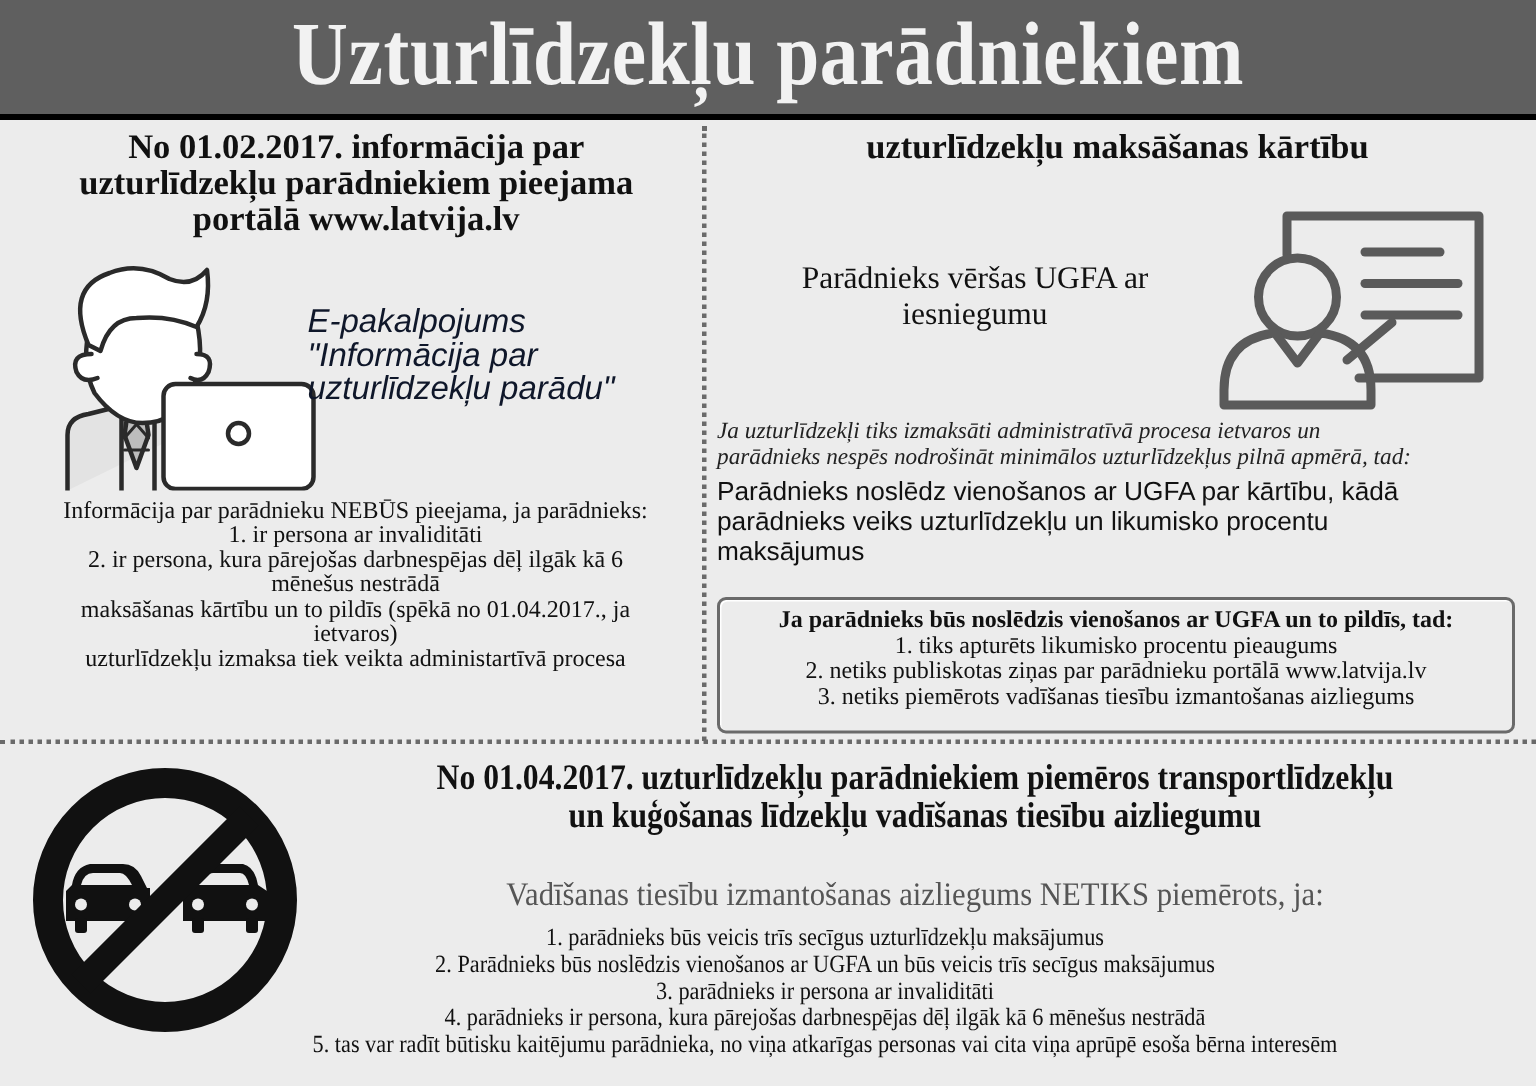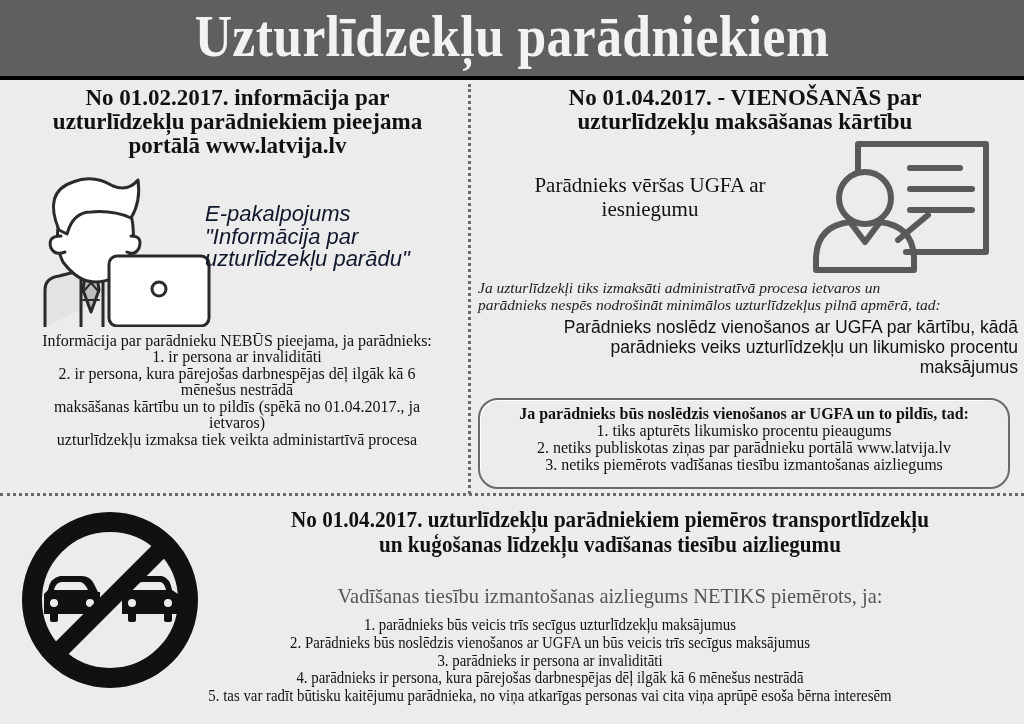--- a/index.html
+++ b/index.html
@@ -51,25 +51,25 @@
     font-size: 21px; text-align: center; line-height: 1.15;
   }
   .teacher-icon { position: absolute; left: 810px; top: 140px; width: 180px; height: 135px; }
   .cond-italic {
     position: absolute; left: 478px; top: 279px; width: 540px;
     font-size: 15.5px; font-style: italic; text-align: left; line-height: 1.12; color: #222;
   }
   .agreement {
     position: absolute; left: 478px; top: 318px; width: 540px;
     font-family: "Liberation Sans", sans-serif; font-size: 17.5px;
-    text-align: right; line-height: 1.13; color: #111;
+    text-align: left; line-height: 1.13; color: #111;
   }
   .result-box {
     position: absolute; left: 478px; top: 398px; width: 532px; height: 91px;
-    border: 2px solid #6a6a6a; border-radius: 20px;
+    border: 2px solid #6a6a6a; border-radius: 6px;
     box-shadow: inset 1px 1px 0 #fff;
     text-align: center; font-size: 16px; line-height: 1.07; padding-top: 5px;
   }
   .result-box .box-title { font-weight: bold; }
 
   
   .no-overtake-icon { position: absolute; left: 20px; top: 510px; width: 180px; height: 180px; }
   .bottom-heading {
     position: absolute; left: 215px; top: 507px; width: 790px;
     font-size: 24px; transform: scaleX(0.88); transform-origin: center top;
@@ -138,21 +138,20 @@
     <div>2. ir persona, kura pārejošas darbnespējas dēļ ilgāk kā 6</div>
     <div>mēnešus nestrādā</div>
     <div>maksāšanas kārtību un to pildīs (spēkā no 01.04.2017., ja</div>
     <div>ietvaros)</div>
     <div>uzturlīdzekļu izmaksa tiek veikta administartīvā procesa</div>
   </div>
 </section>
 
 <section>
   <div class="heading right-heading">
-    <div>No 01.04.2017. - VIENOŠANĀS par</div>
     <div>uzturlīdzekļu maksāšanas kārtību</div>
   </div>
 
   <div class="applies">
     <div>Parādnieks vēršas UGFA ar</div>
     <div>iesniegumu</div>
   </div>
 
   <svg class="teacher-icon" viewBox="0 0 180 135">
     <g fill="none" stroke="#5a5a5a" stroke-width="6" stroke-linecap="round" stroke-linejoin="round">

